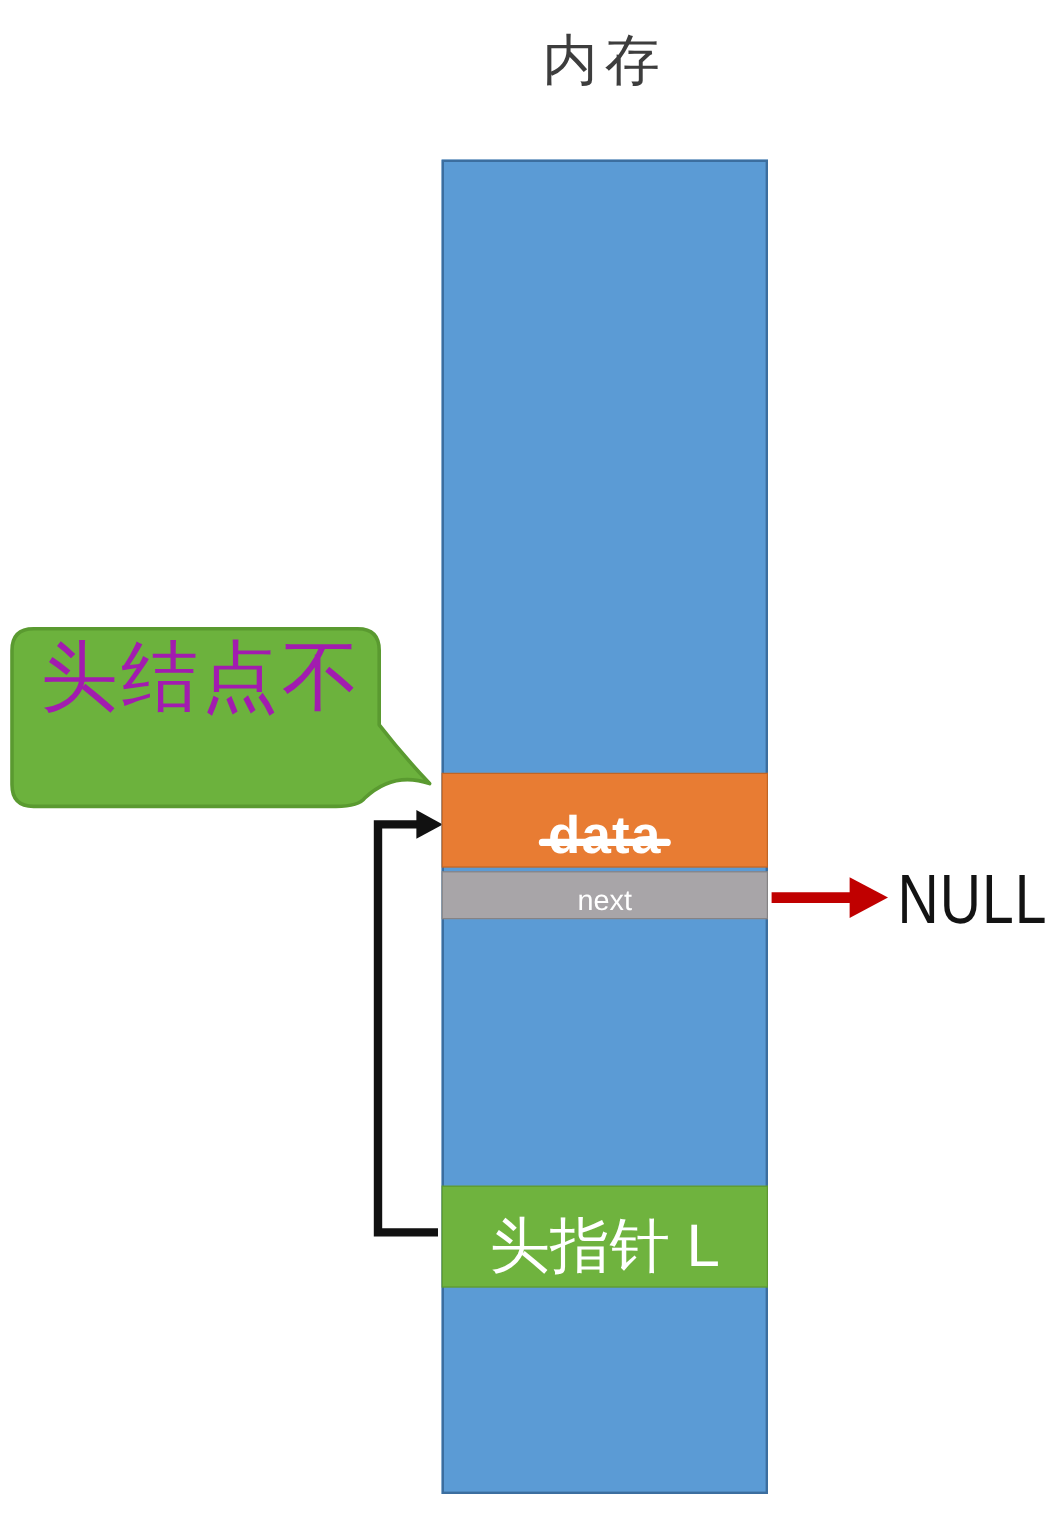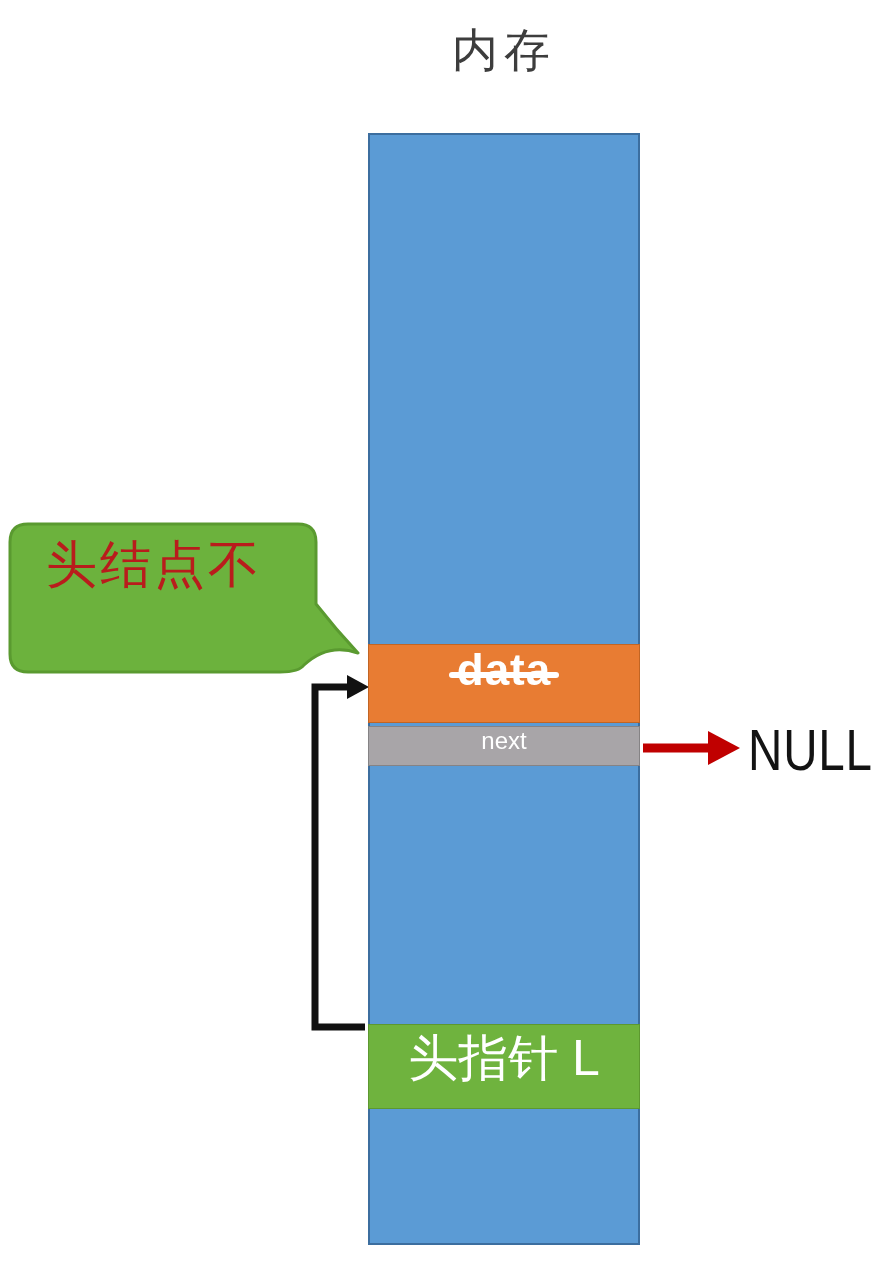--- a/index.html
+++ b/index.html
@@ -28,21 +28,21 @@
   .memory-column {
     left: 368px; top: 133px;
     width: 272px; height: 1112px;
     background: var(--memory-fill, #5b9bd5);
     border: 2px solid var(--memory-border, #3c6e9f);
     box-sizing: border-box;
   }
 
   .block {
     left: 368px; width: 272px;
-    display: flex; align-items: flex-start; justify-content: center;
+    display: flex; align-items: flex-end; justify-content: center;
     box-sizing: border-box;
     color: #ffffff;
   }
   .data-block {
     top: 644px; height: 79px;
     background: var(--data-fill, #e87c33);
     border: 1px solid rgba(120,60,10,0.35);
   }
   .data-label {
     position: relative;
@@ -62,30 +62,29 @@
     top: 726px; height: 40px;
     background: var(--next-fill, #a8a5a8);
     border: 1px solid rgba(90,90,90,0.45);
     font-size: 24px;
   }
   .pointer-block {
     top: 988px; height: 85px;
     background: var(--pointer-fill, #6fb33e);
     border: 1px solid rgba(70,120,30,0.45);
     font-size: 50px;
-    margin-top: 36px;
   }
 
   .callout-text {
-    left: 22px; top: 524px;
+    left: 10px; top: 524px;
     width: 306px; height: 148px;
     box-sizing: border-box;
     padding: 8px 0 0 24px;
-    color: #b91c1c;
-    font-size: 51px;
+    color: #a21caf;
+    font-size: 64px;
     line-height: 65px;
     letter-spacing: 3px;
     white-space: nowrap;
   }
 
   .null-label {
     left: 748px; top: 716px;
     font-size: 58px;
     color: #131313;
     letter-spacing: 1px;

